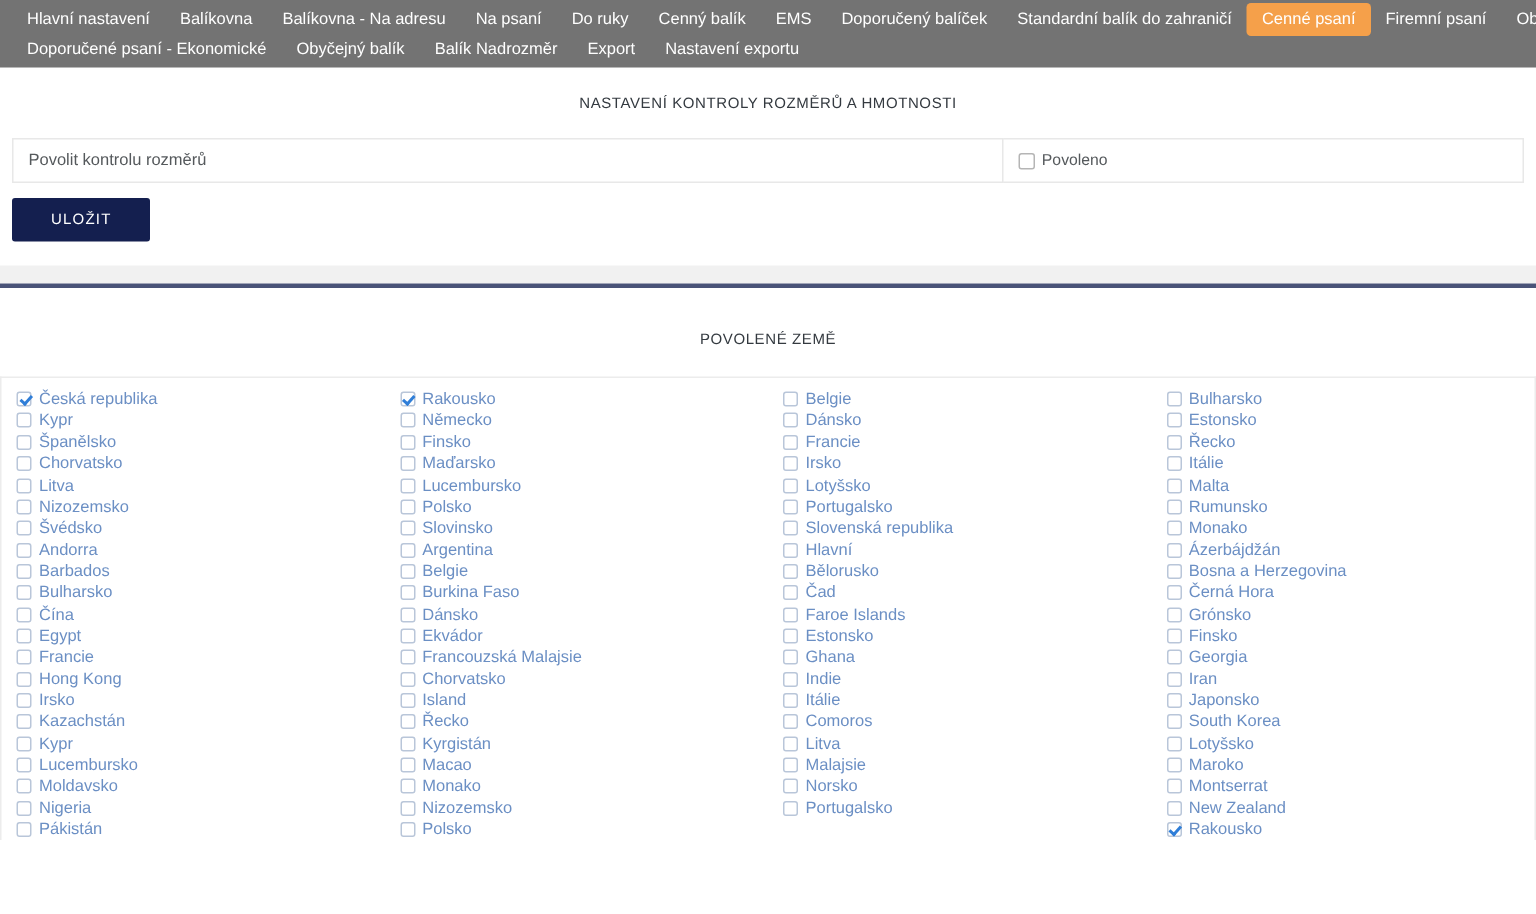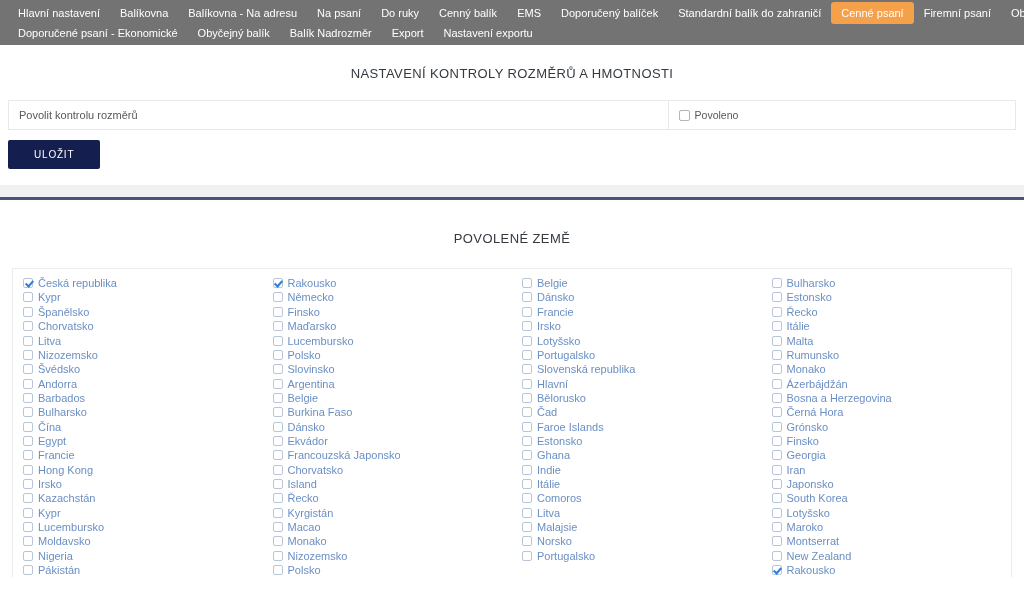--- a/index.html
+++ b/index.html
@@ -40,21 +40,21 @@
     border-radius: 3px;
   }
 
   
   .panel {
     background: #ffffff;
     padding: 0;
   }
   .panel-title {
     text-align: center;
-    font-size: 13px;
+    font-size: 10px;
     color: #343a40;
     letter-spacing: .4px;
     padding: 12px 0 11px 0;
     font-weight: 400;
   }
 
   .section-divider {
     border-top: 3px solid #4a5378;
     margin: 0;
     height: 0;
@@ -115,21 +115,21 @@
     text-transform: uppercase;
     padding: 9px 26px;
     border-radius: 2px;
     font-family: "Liberation Sans", sans-serif;
     cursor: pointer;
   }
 
   
   .countries-panel { padding-top: 8px; }
   .countries-box {
-    margin: 0 12px;
+    margin: 0 0;
     border: 1px solid #ececec;
     border-bottom: none;
     padding: 7px 0 0 0;
     background: #fff;
   }
   .countries-grid {
     display: grid;
     grid-template-columns: repeat(4, 1fr);
     column-gap: 0;
   }
@@ -339,21 +339,21 @@
           <label class="country-item">
             <input type="checkbox" class="cb" style="">
             <span class="country-label">Dánsko</span>
           </label>
           <label class="country-item">
             <input type="checkbox" class="cb" style="">
             <span class="country-label">Ekvádor</span>
           </label>
           <label class="country-item">
             <input type="checkbox" class="cb" style="">
-            <span class="country-label">Francouzská Japonsko</span>
+            <span class="country-label">Francouzská Malajsie</span>
           </label>
           <label class="country-item">
             <input type="checkbox" class="cb" style="">
             <span class="country-label">Chorvatsko</span>
           </label>
           <label class="country-item">
             <input type="checkbox" class="cb" style="">
             <span class="country-label">Island</span>
           </label>
           <label class="country-item">

